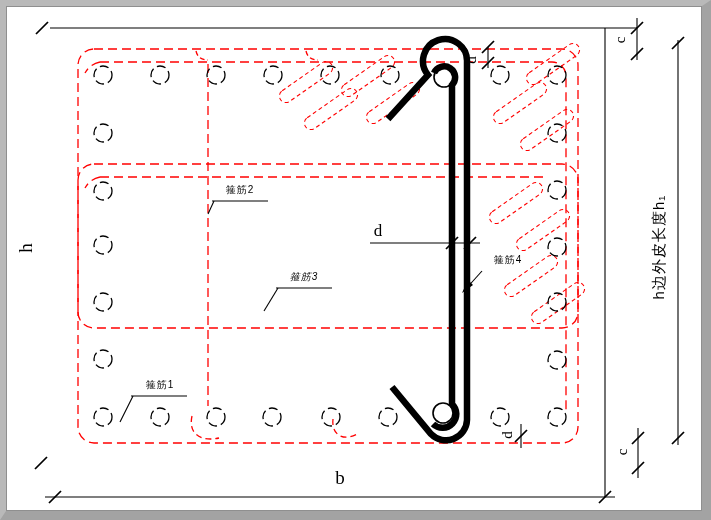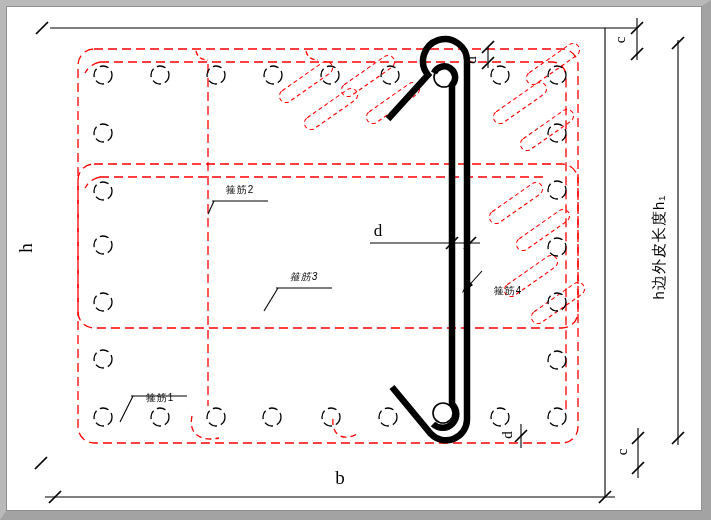--- a/index.html
+++ b/index.html
@@ -137,22 +137,22 @@
         <path d="M 278 288 L 264 311"></path>
       <path d="M 131 396 H 187"></path>
         <path d="M 133 396 L 120 422"></path>
       <path d="M 482 271 L 464 291"></path>
     </g>
     <polygon points="462,293 473,285 468,280" fill="#000000"></polygon>
   </svg>
 
   <div class="lbl cjk" style="left:240px;top:190px;">箍筋2</div>
   <div class="lbl cjk" style="left:304px;top:277px;font-style:italic;">箍筋3</div>
-  <div class="lbl cjk" style="left:160px;top:385px;margin-top:13px;">箍筋1</div>
-  <div class="lbl cjk" style="left:508px;top:260px;margin-top:31px;">箍筋4</div>
+  <div class="lbl cjk" style="left:160px;top:385px;">箍筋1</div>
+  <div class="lbl cjk" style="left:508px;top:260px;">箍筋4</div>
 
   <div class="lbl dimL" style="left:340px;top:478px;">b</div>
   <div class="lbl rot dimL" style="left:26px;top:248px;">h</div>
   <div class="lbl rot dimS" style="left:620px;top:40px;">c</div>
   <div class="lbl rot dimS" style="left:622px;top:452px;">c</div>
   <div class="lbl rot dimS" style="left:471px;top:60px;">d</div>
   <div class="lbl dimS" style="left:378px;top:231px;font-size:17px;">d</div>
   <div class="lbl rot dimS" style="left:507px;top:435px;">d</div>
   <div class="lbl rot h1t" style="left:659px;top:247px;">h边外皮长度h₁</div>
 

